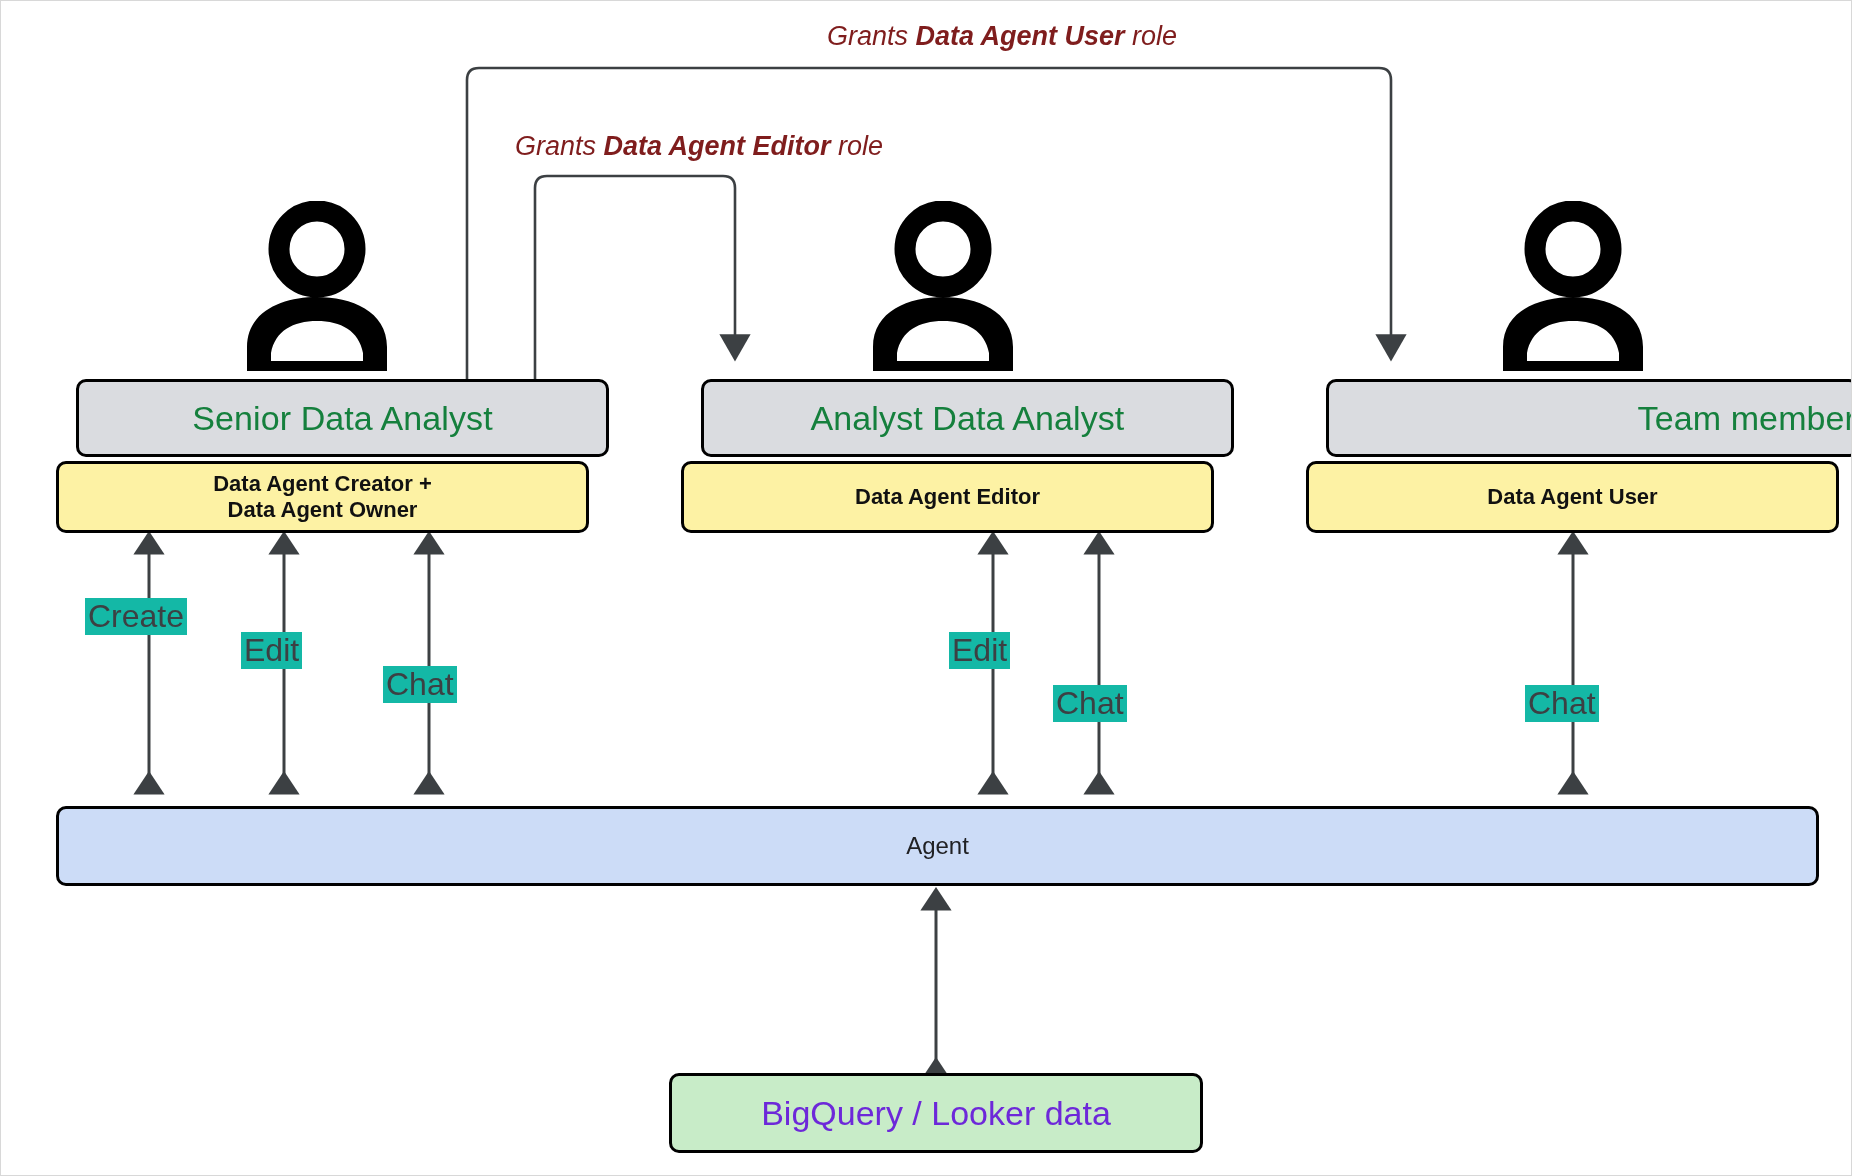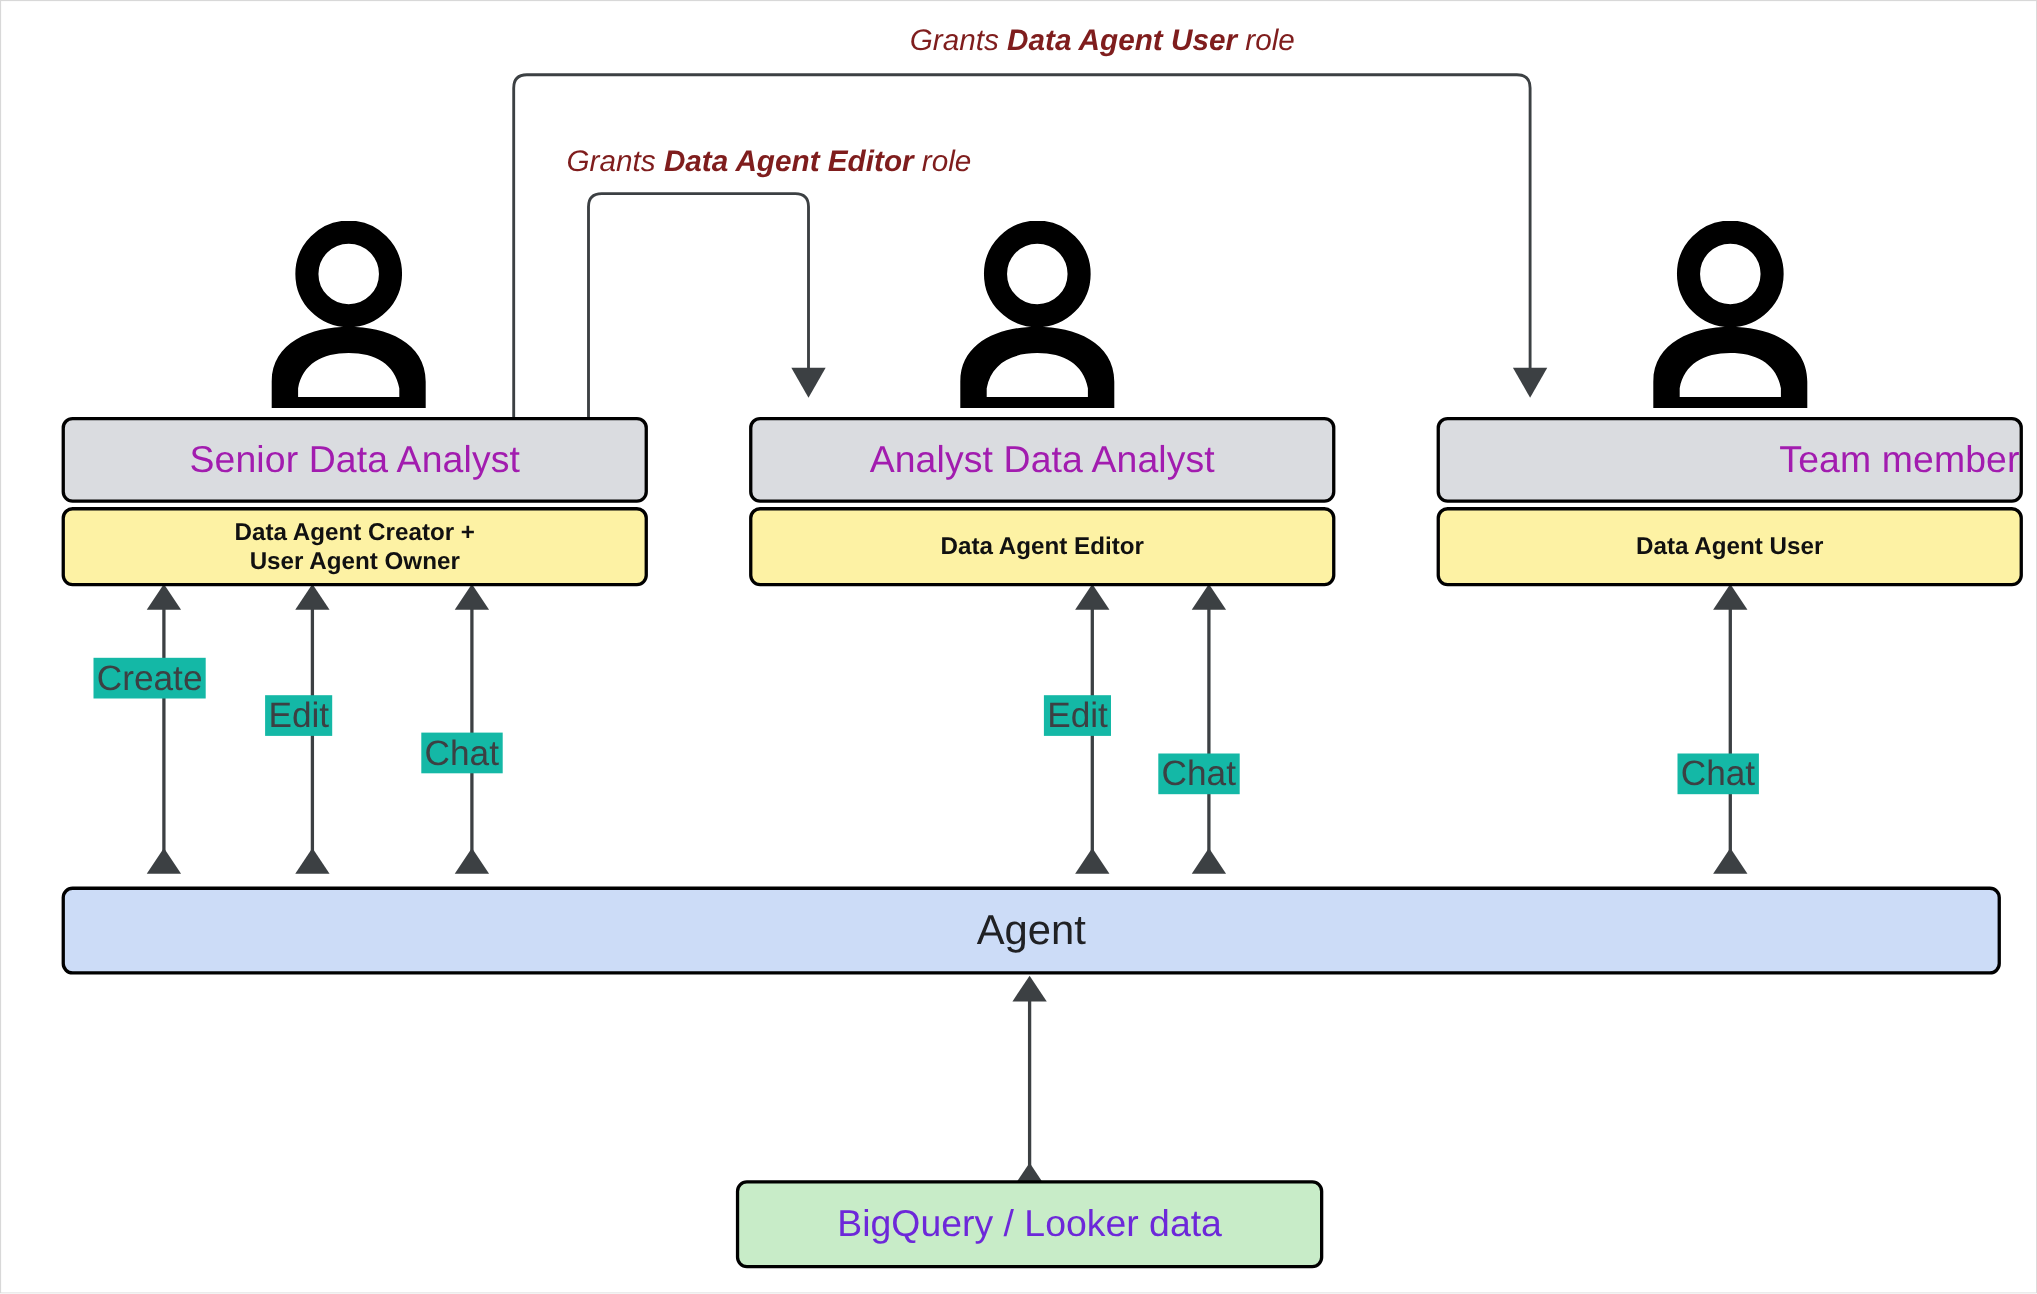--- a/index.html
+++ b/index.html
@@ -14,38 +14,39 @@
   }
   #wires{position:absolute;left:0;top:0;width:1852px;height:1176px;pointer-events:none;}
 
   .node{position:absolute;box-sizing:border-box;display:flex;align-items:center;justify-content:center;text-align:center;}
 
   .role-head{
     background:#dadce0;
     border:3px solid #000000;
     border-radius:10px;
     font-size:34px;
-    color:#a21caf;
+    color:#15803d;
     font-weight:400;
     letter-spacing:.1px;
+    margin-left:20px;
   }
   .role-perm{
     background:#fdf2a4;
     border:3px solid #000000;
     border-radius:10px;
     font-size:22px;
     font-weight:bold;
     color:#111111;
     line-height:1.18;
   }
   .agent-bar{
     background:#ccdcf7;
     border:3px solid #000000;
     border-radius:10px;
-    font-size:38px;
+    font-size:24px;
     color:#202124;
   }
   .data-box{
     background:#c8ecc8;
     border:3px solid #000000;
     border-radius:10px;
     font-size:34px;
     color:#6d28d9;
   }
 
@@ -148,21 +149,21 @@
       <path d="M10,170 L10,146 C10,110 46,96 80,96 C114,96 150,110 150,146 L150,170 Z
                M34,152 C38,130 56,120 80,120 C104,120 122,130 126,152 L126,160 L34,160 Z" fill="#000" fill-rule="evenodd"></path>
     </svg>
   </div>
 
   <div class="node role-head" style="left:55px;top:378px;width:533px;height:78px;">
     <span>Senior Data Analyst</span>
   </div>
   <div class="node role-perm" style="left:55px;top:460px;width:533px;height:72px;flex-direction:column;">
     <span>Data Agent Creator +</span>
-    <span>User Agent Owner</span>
+    <span>Data Agent Owner</span>
   </div>
 
   <div class="node role-head" style="left:680px;top:378px;width:533px;height:78px;">
     <span>Analyst Data Analyst</span>
   </div>
   <div class="node role-perm" style="left:680px;top:460px;width:533px;height:72px;">
     <span>Data Agent Editor</span>
   </div>
 
   <div class="node role-head" style="left:1305px;top:378px;width:533px;height:78px;justify-content:flex-end;">

